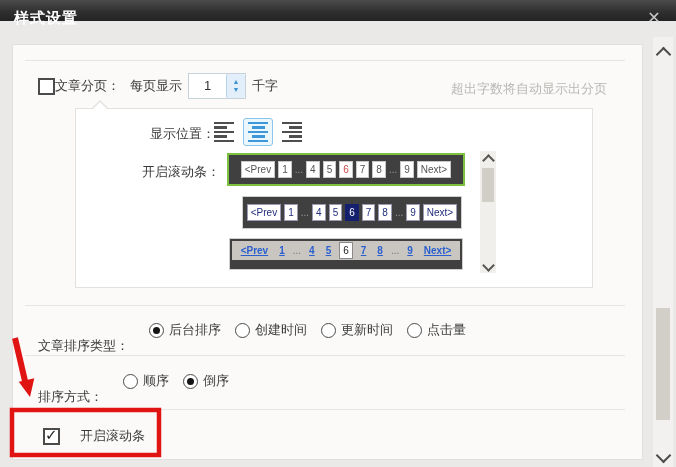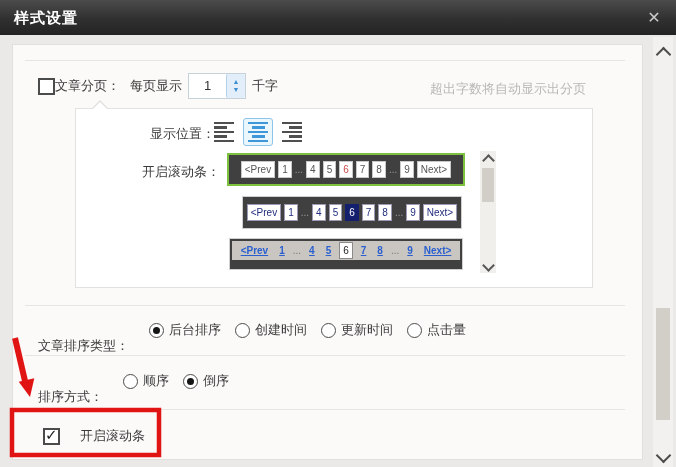--- a/index.html
+++ b/index.html
@@ -1,40 +1,40 @@
 <!DOCTYPE html>
 <html><head>
 <meta charset="utf-8">
 <style>
   html,body{margin:0;padding:0;}
   .screen{position:relative;width:676px;height:467px;background:#ebe9e7;overflow:hidden;
           font-family:"Liberation Sans","DejaVu Sans",sans-serif;-webkit-font-smoothing:antialiased;}
   
-  .titlebar{position:absolute;left:0;top:0;width:676px;height:35px;
+  .titlebar{position:absolute;left:0;top:0;width:676px;height:21px;
             background:linear-gradient(180deg,#4b4b4b 0%,#303030 55%,#232323 100%);}
   .titlebar .title{position:absolute;left:14px;top:0;line-height:35px;color:#ffffff;
                    font-size:15px;font-weight:bold;letter-spacing:1px;}
   .close-btn{position:absolute;right:12px;top:8px;width:20px;height:20px;line-height:20px;
              text-align:center;color:#c9c9c9;font-size:16px;cursor:pointer;}
   
   .content{position:absolute;left:12px;top:44px;width:629px;height:414px;
            background:#fbfaf9;border:1px solid #e2e0de;}
   .hr{position:absolute;left:25px;width:600px;height:1px;background:#e7e5e3;}
   
   .row{position:absolute;display:flex;align-items:center;font-size:13px;color:#3b3b3b;}
   .row1{left:38px;top:73px;height:26px;gap:0;}
   .cb{position:relative;width:13px;height:13px;border:2px solid #4b4b4b;background:#fff;flex:0 0 auto;}
   .cb.on::after{content:"✓";position:absolute;left:0px;top:-4px;font-size:15px;font-weight:bold;color:#222;}
   .gap-l{margin-left:10px;}
   .numbox{display:flex;width:56px;height:24px;border:1px solid #c6d2da;background:#fff;margin:0 6px;}
   .numbox .val{flex:1;text-align:center;line-height:24px;font-size:13px;color:#333;}
   .spinner{width:18px;background:#e2effa;border-left:1px solid #b3d2ea;border-radius:2px;
            display:flex;flex-direction:column;align-items:center;justify-content:center;cursor:pointer;}
   .spinner span{font-size:7px;line-height:8px;color:#3d8fd1;}
-  .hint{position:absolute;left:430px;top:80px;width:196px;
+  .hint{position:absolute;left:411px;top:80px;width:196px;text-align:right;
         font-size:13px;color:#bab7b4;}
   
   .panel{position:absolute;left:75px;top:108px;width:516px;height:178px;background:#ffffff;
          border:1px solid #e3e1df;}
   .notch{position:absolute;top:-9px;left:15px;width:0;height:0;
          border-left:9px solid transparent;border-right:9px solid transparent;
          border-bottom:9px solid #e3e1df;}
   .notch::after{content:"";position:absolute;left:-8px;top:1.5px;width:0;height:0;
          border-left:8px solid transparent;border-right:8px solid transparent;
          border-bottom:8px solid #ffffff;}

